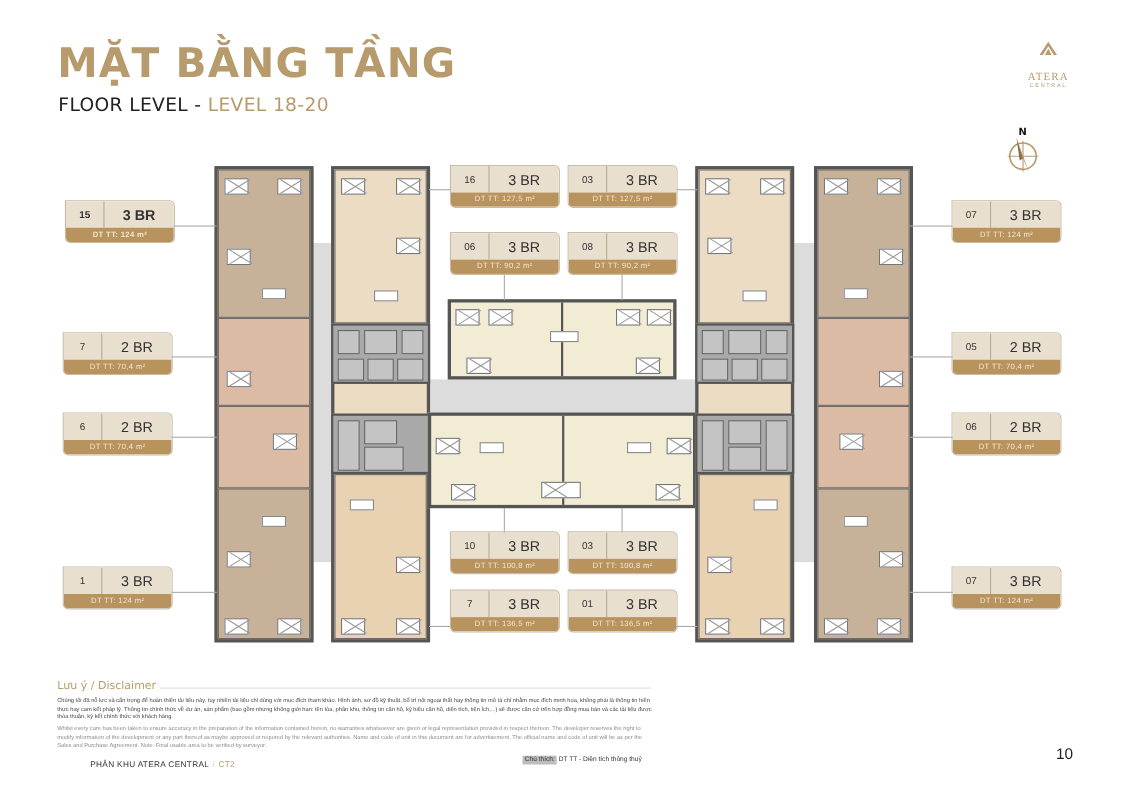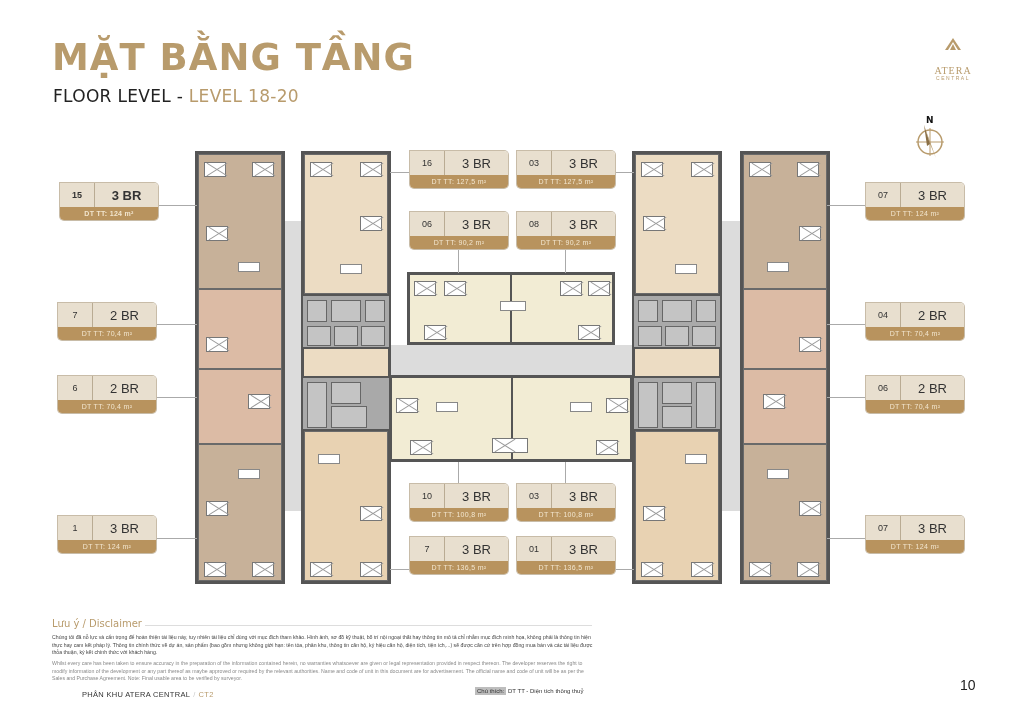--- a/index.html
+++ b/index.html
@@ -302,21 +302,21 @@
 </div>
 <div class="label" style="left:866px; top:183px;">
   <div class="top">
       <span class="num">07</span>
       <span class="br">3 BR</span>
     </div>
   <div class="area">DT TT: 124 m²</div>
 </div>
 <div class="label" style="left:866px; top:303px;">
   <div class="top">
-      <span class="num">04</span>
+      <span class="num">05</span>
       <span class="br">2 BR</span>
     </div>
   <div class="area">DT TT: 70,4 m²</div>
 </div>
 <div class="label" style="left:866px; top:376px;">
   <div class="top">
       <span class="num">06</span>
       <span class="br">2 BR</span>
     </div>
   <div class="area">DT TT: 70,4 m²</div>

